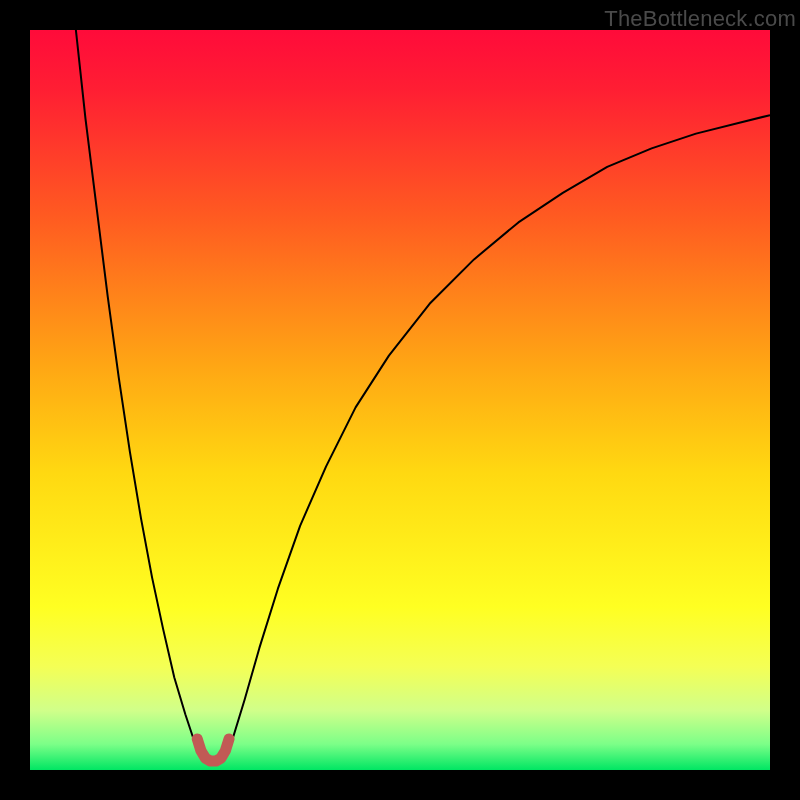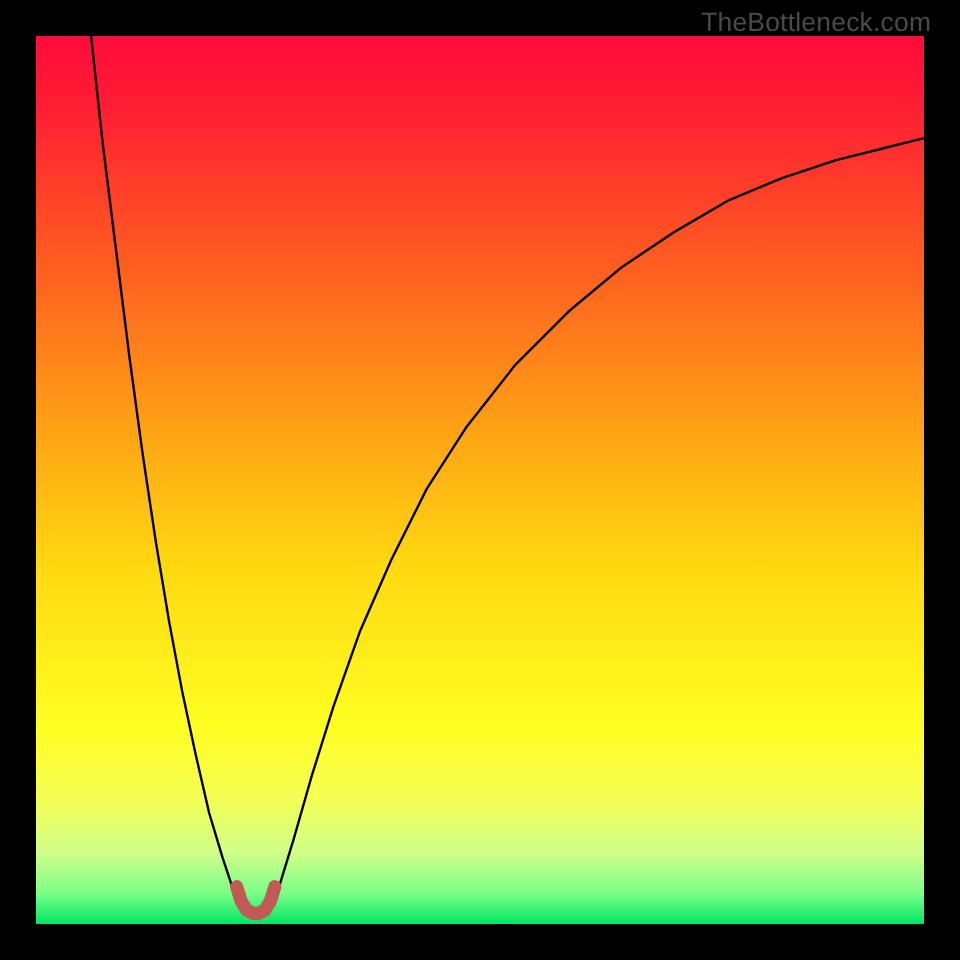--- a/index.html
+++ b/index.html
@@ -24,21 +24,21 @@
     width: 740px;
     height: 740px;
     overflow: hidden;
   }
   .plot-area svg {
     display: block;
   }
   .watermark {
     position: absolute;
     top: 6px;
-    right: 24px;
+    right: 4px;
     color: #4a4a4a;
     font-size: 22px;
     font-weight: 400;
     letter-spacing: 0.2px;
     user-select: none;
   }
 </style>
 </head>
 <body>
 

